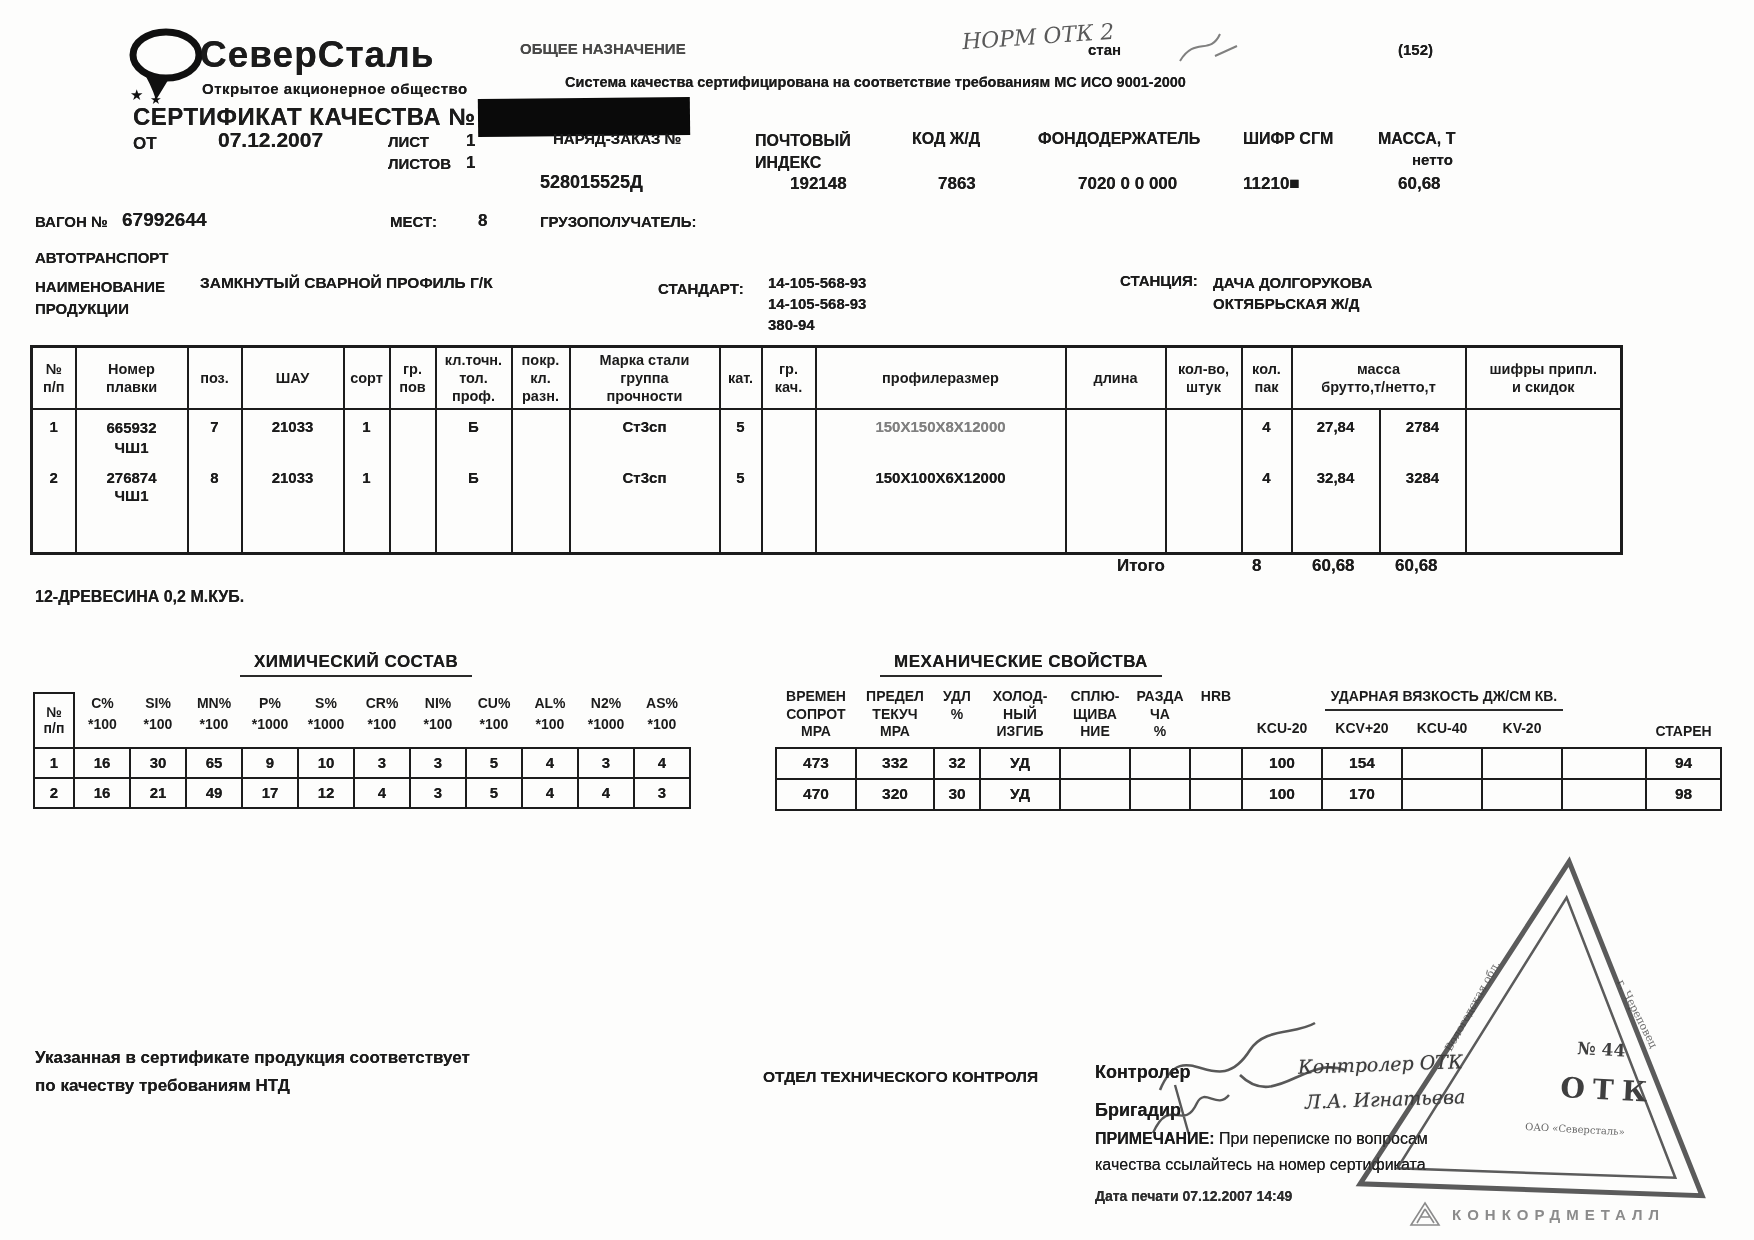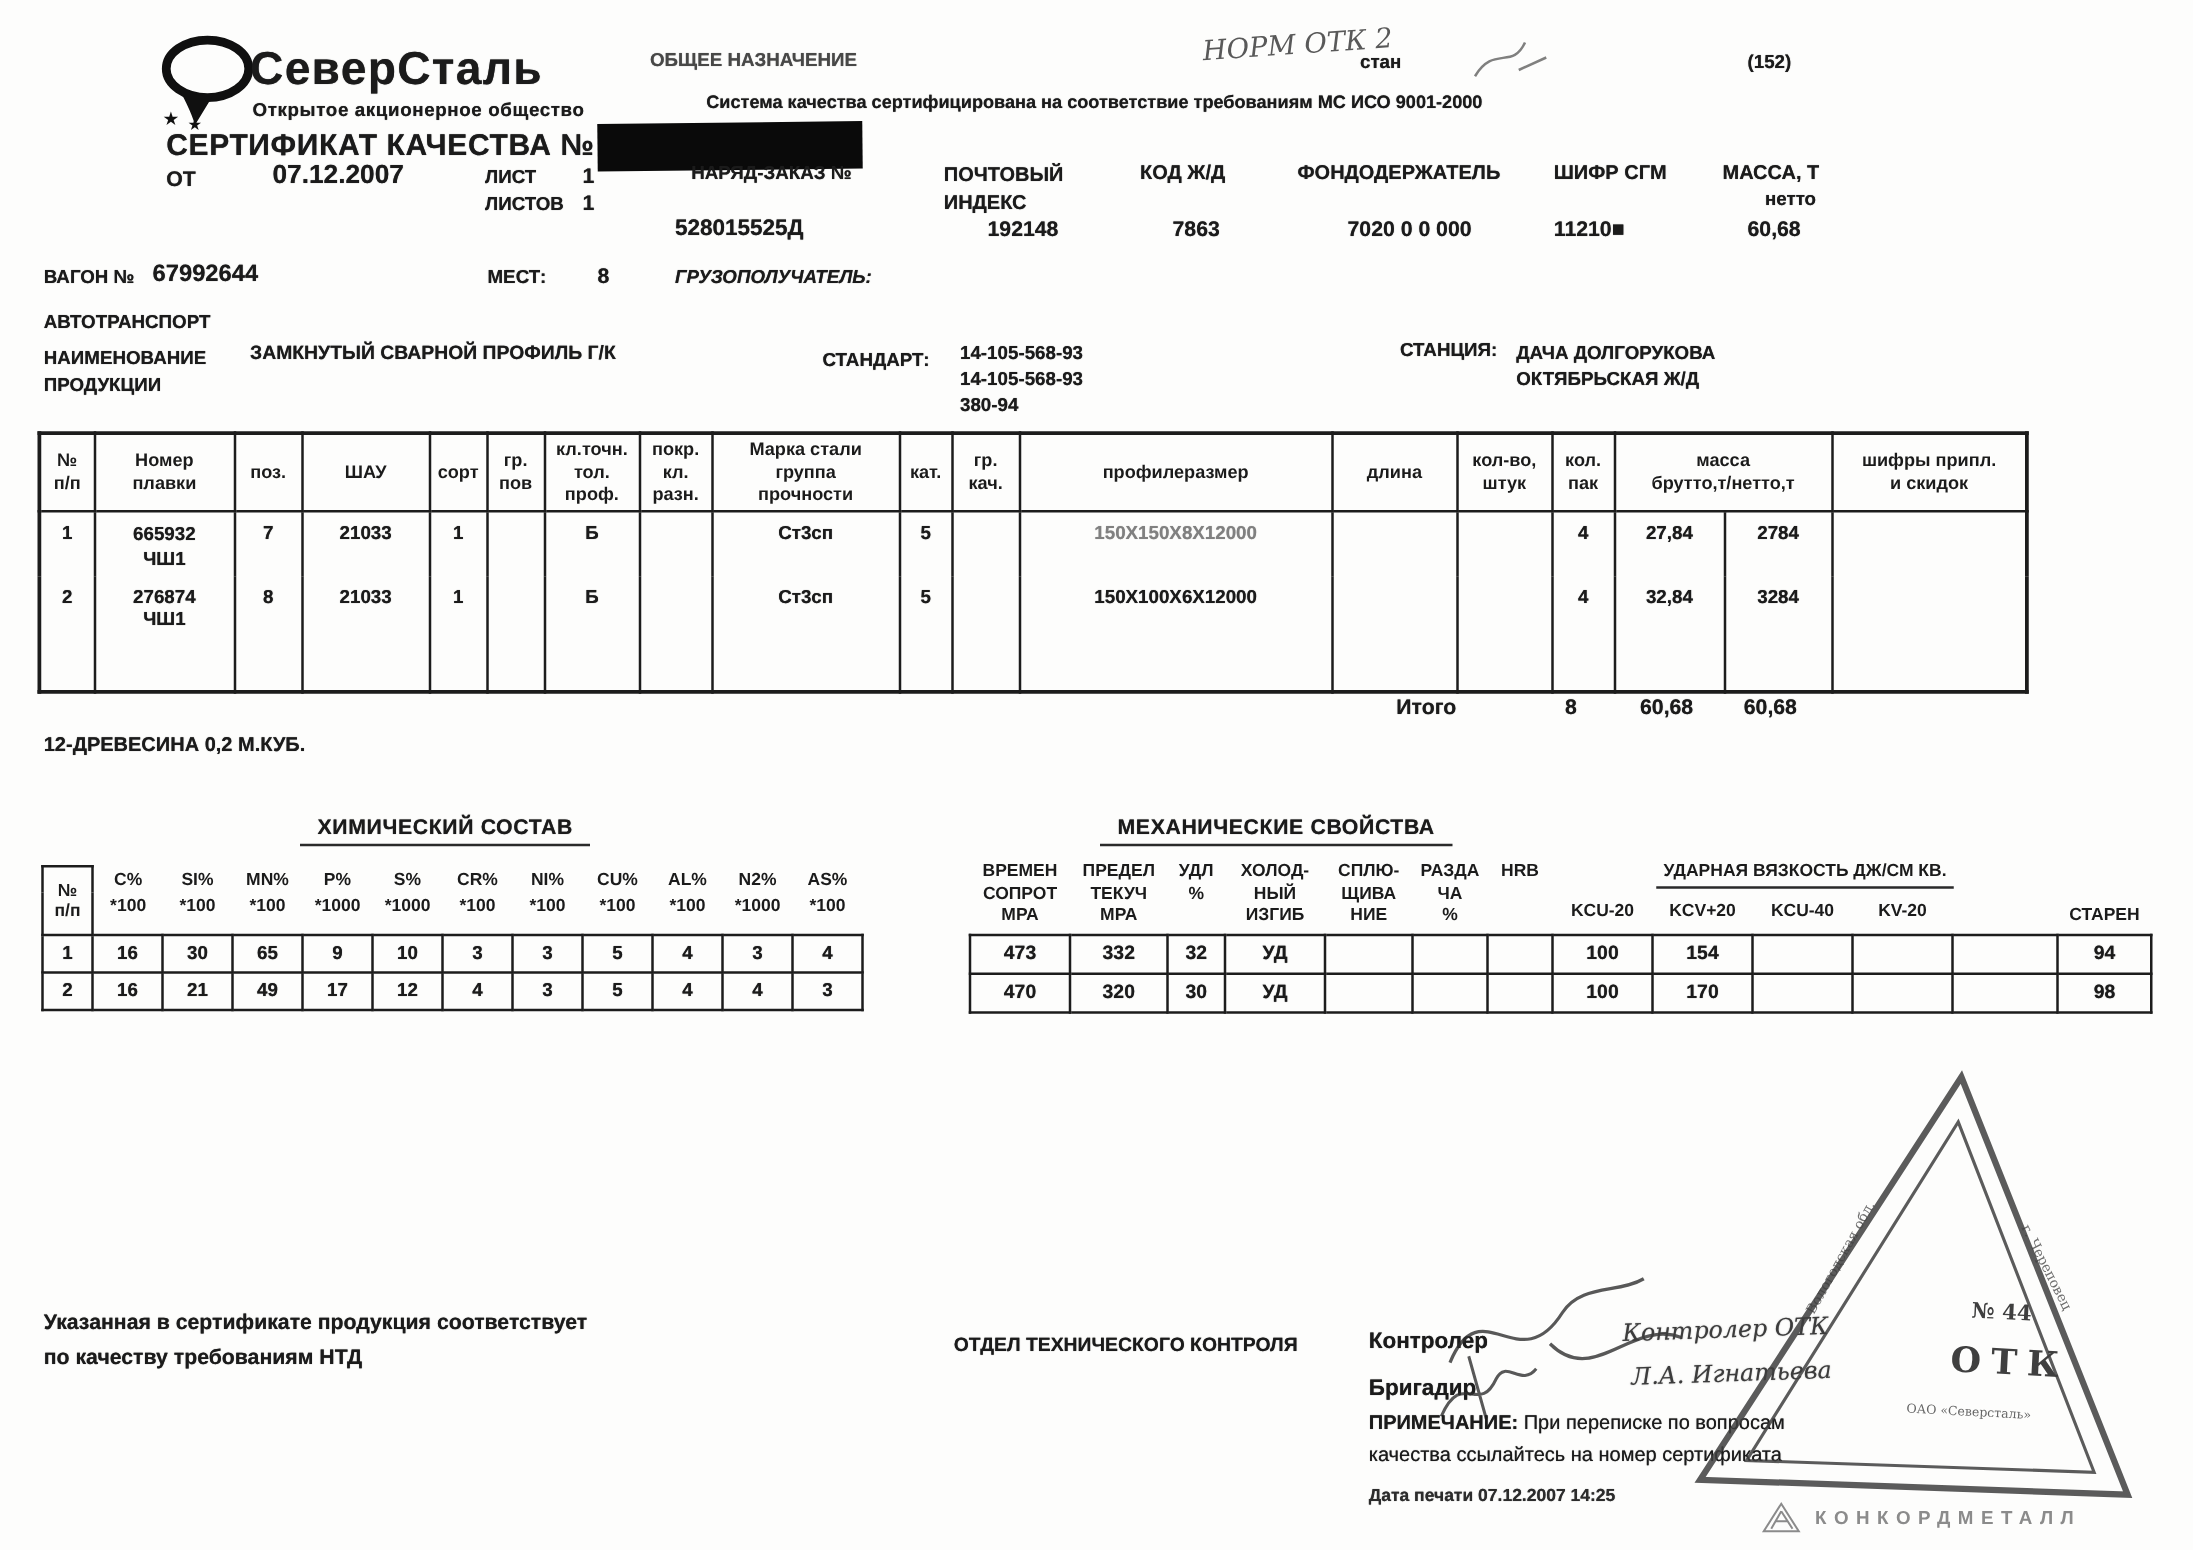--- a/index.html
+++ b/index.html
@@ -111,21 +111,21 @@
 <div class="abs val print" style="left:790px;top:174px;">192148</div>
 <div class="abs val print" style="left:938px;top:174px;">7863</div>
 <div class="abs val print" style="left:1078px;top:174px;">7020 0 0 000</div>
 <div class="abs val print" style="left:1243px;top:174px;">11210■</div>
 <div class="abs val print" style="left:1398px;top:174px;">60,68</div>
 
 <div class="abs lbl print" style="left:35px;top:213px;">ВАГОН №</div>
 <div class="abs print" style="left:122px;top:209px;font-size:19px;font-weight:700;">67992644</div>
 <div class="abs lbl print" style="left:390px;top:213px;">МЕСТ:</div>
 <div class="abs val print" style="left:478px;top:211px;">8</div>
-<div class="abs lbl print" style="left:540px;top:213px;font-style:italic;">ГРУЗОПОЛУЧАТЕЛЬ:</div>
+<div class="abs lbl print" style="left:540px;top:213px;">ГРУЗОПОЛУЧАТЕЛЬ:</div>
 
 <div class="abs lbl print" style="left:35px;top:249px;">АВТОТРАНСПОРТ</div>
 
 <div class="abs lbl pre print" style="left:35px;top:276px;line-height:22px;">НАИМЕНОВАНИЕ
 ПРОДУКЦИИ</div>
 <div class="abs print" style="left:200px;top:274px;font-size:15.5px;font-weight:700;">ЗАМКНУТЫЙ СВАРНОЙ ПРОФИЛЬ Г/К</div>
 <div class="abs lbl print" style="left:658px;top:280px;text-align:center;">СТАНДАРТ:</div>
 <div class="abs lbl pre print" style="left:768px;top:272px;line-height:21px;">14-105-568-93
 14-105-568-93
 380-94</div>
@@ -416,21 +416,21 @@
   </svg>
 </div>
 <div class="abs sig-print" style="left:1298px;top:1053px;transform:rotate(-2deg);">Контролер ОТК</div>
 <div class="abs sig-print" style="left:1305px;top:1088px;transform:rotate(-2deg);">Л.А. Игнатьева</div>
 
 <div class="abs print" style="left:1095px;top:1130px;font-size:16px;">
   <span class="b">ПРИМЕЧАНИЕ:</span>
   <span>При переписке по вопросам</span>
 </div>
 <div class="abs print" style="left:1095px;top:1156px;font-size:16px;">качества ссылайтесь на номер сертификата</div>
-<div class="abs note-small print" style="left:1095px;top:1188px;">Дата печати 07.12.2007 14:25</div>
+<div class="abs note-small print" style="left:1095px;top:1188px;">Дата печати 07.12.2007 14:49</div>
 
 <div class="abs" style="left:1355px;top:852px;">
   <svg width="370" height="365" viewBox="0 0 370 365">
     <g transform="rotate(4 185 182)" stroke="#3f3f3f" fill="none" opacity=".85">
       <polygon points="202,8 358,332 16,344" stroke-width="5"></polygon>
       <polygon points="202,44 330,316 52,326" stroke-width="2.5"></polygon>
     </g>
     <text class="stamp-text" x="222" y="202" font-size="17" font-weight="bold" transform="rotate(3 222 202)">№ 44</text>
     <text class="stamp-text" x="205" y="245" font-size="28" font-weight="bold" letter-spacing="8" transform="rotate(3 205 245)">ОТК</text>
     <text class="stamp-text" x="170" y="278" font-size="10" transform="rotate(3 170 278)" opacity=".8">ОАО «Северсталь»</text>

